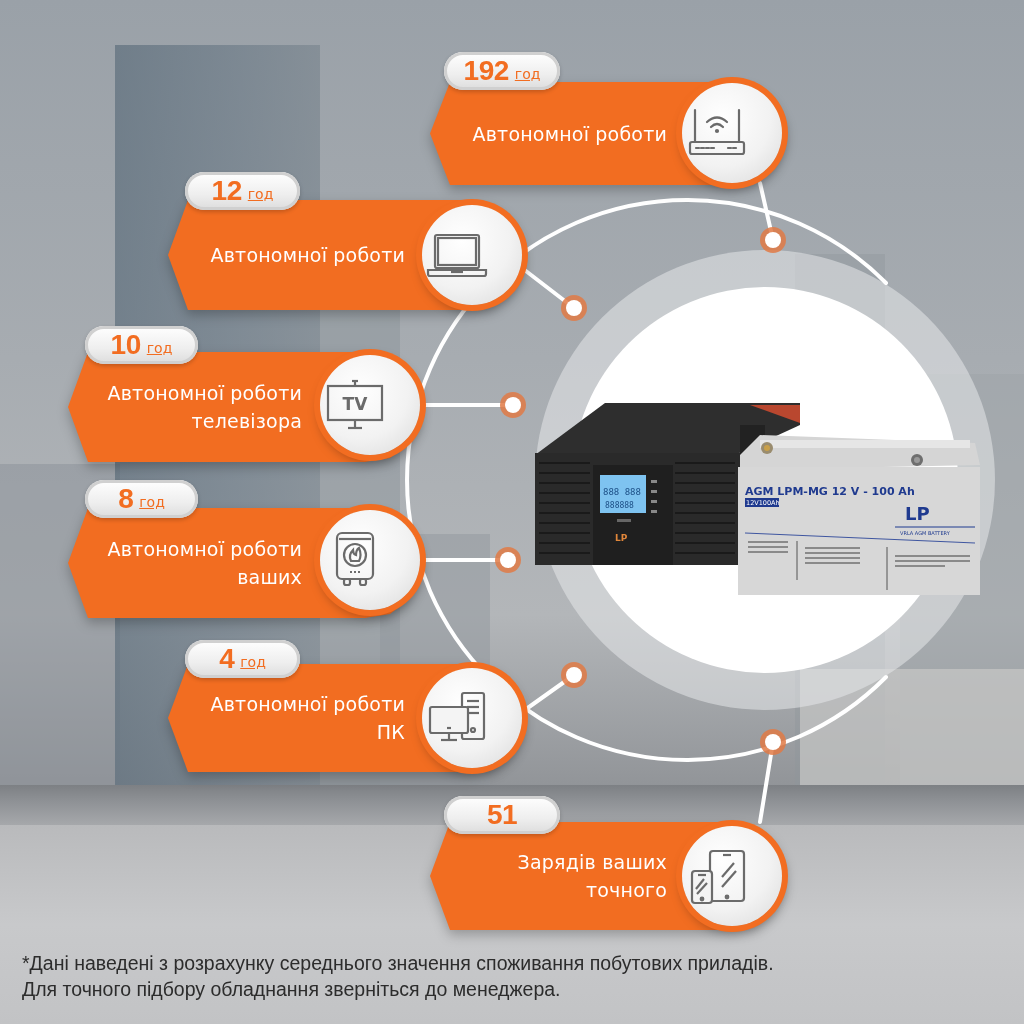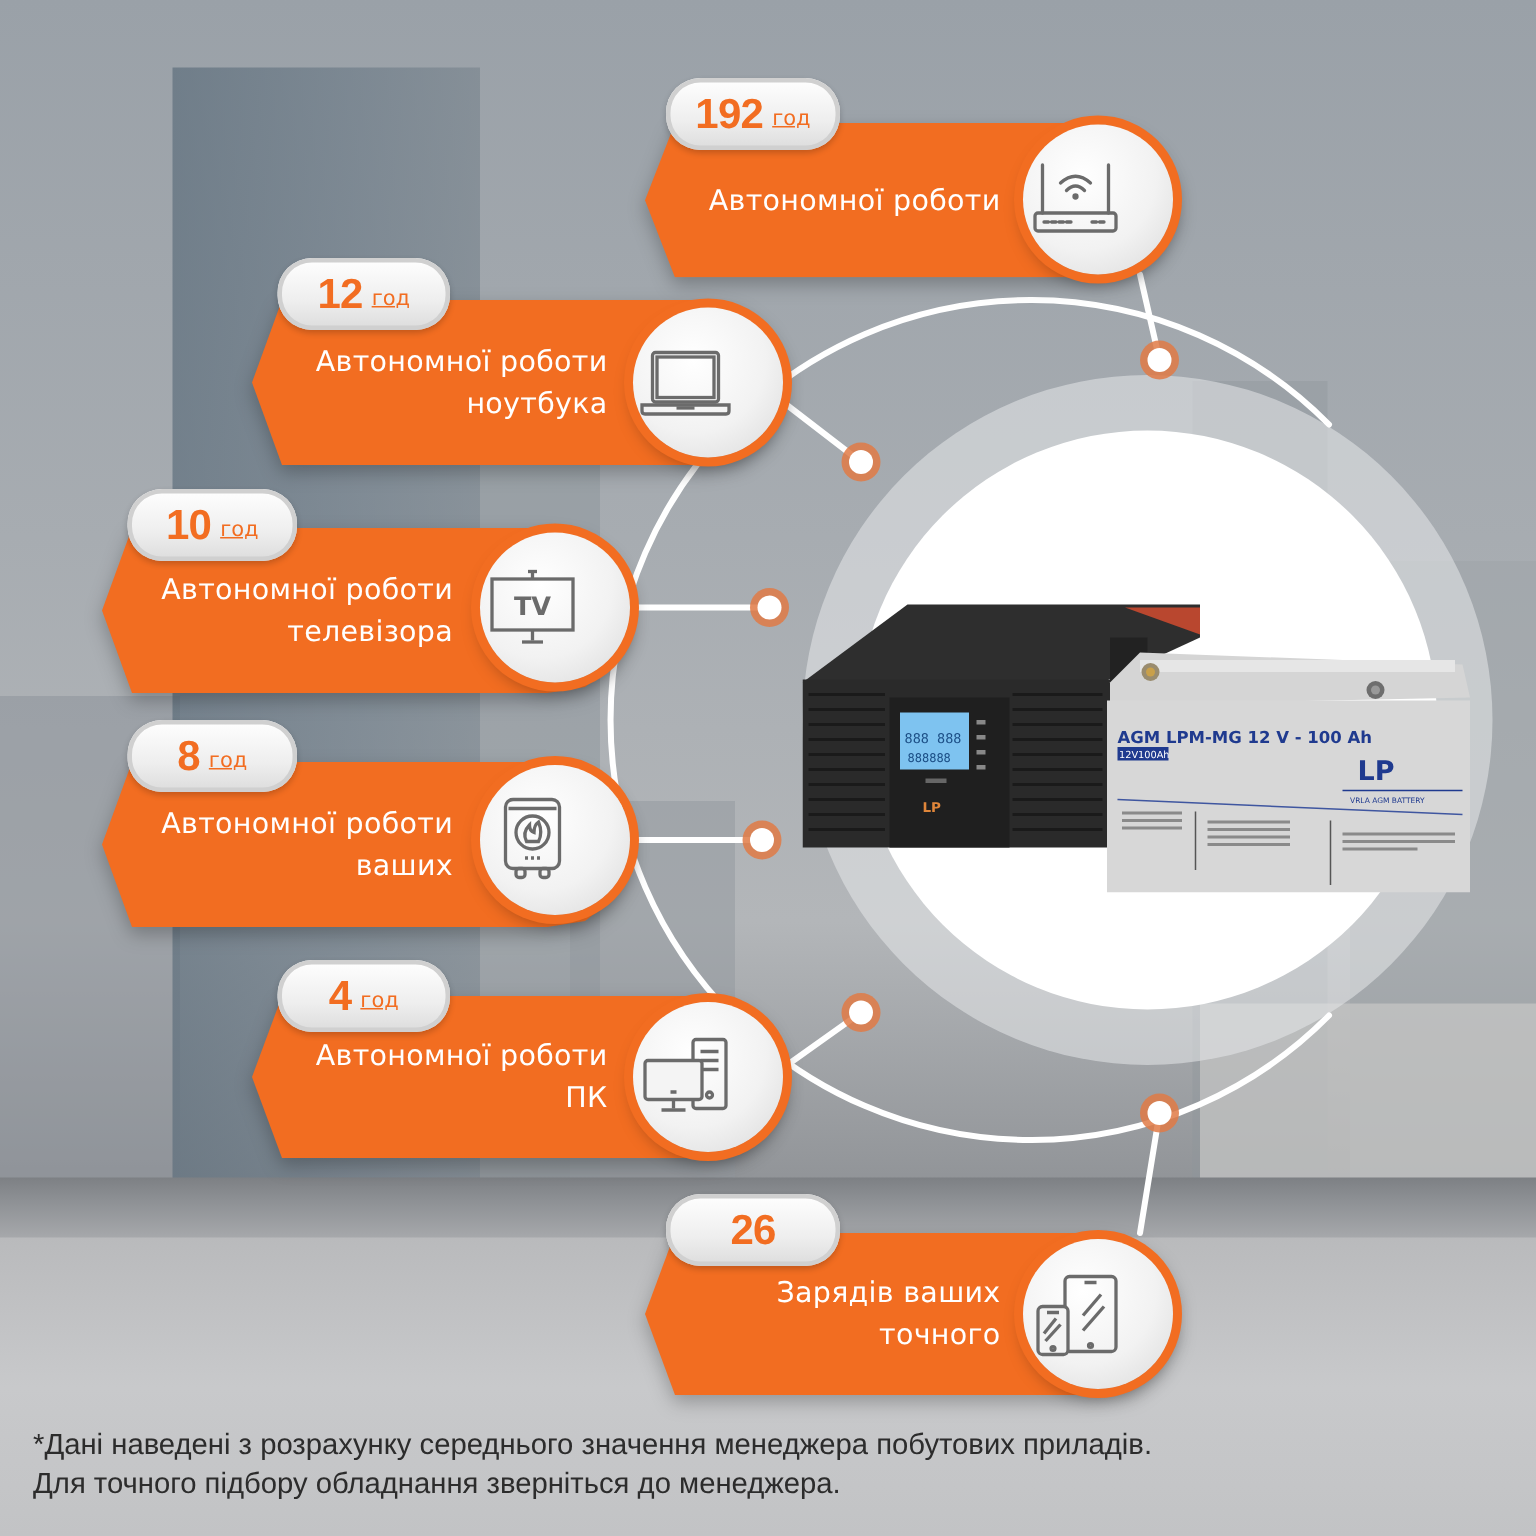--- a/index.html
+++ b/index.html
@@ -35,21 +35,21 @@
   }
   .label span { display: block; }
   .icon-circle {
     position: absolute; width: 100px; height: 100px; border-radius: 50%;
     background: radial-gradient(circle at 40% 35%, #ffffff 0%, #f2f2f2 55%, #d9d9d9 100%);
     box-shadow: 0 0 0 6px #f26d21, 0 6px 12px rgba(0,0,0,.35);
     display: flex; align-items: center; justify-content: flex-start;
   }
   .icon-circle svg { width: 70px; height: 70px; }
   .badge {
-    position: absolute; height: 48px; border-radius: 23px;
+    position: absolute; height: 38px; border-radius: 23px;
     background: linear-gradient(180deg,#ffffff 0%,#eeeeee 60%,#dcdcdc 100%);
     box-shadow: inset 0 0 0 3px #d0d0d0, 0 2px 4px rgba(0,0,0,.2);
     display: flex; align-items: center; justify-content: center; gap: 6px;
     color: #f26d21;
   }
   .badge .num { font-family: "Liberation Sans", sans-serif; font-weight: bold; font-size: 28px; letter-spacing: -.5px; }
   .badge .unit { font-size: 14px; margin-top: 5px; text-decoration: underline; }
 
   .center-ring {
     position: absolute; left: 535px; top: 250px; width: 460px; height: 460px; border-radius: 50%;
@@ -207,21 +207,20 @@
     <span class="num">192</span>
     <span class="unit">год</span>
   </div>
 </div>
 
 <div class="item">
   <div class="banner-wrap" style="left:168px; top:200px; width:355px; height:110px;">
     <div class="banner-shape"></div>
     <div class="label">
       <span>Автономної роботи</span>
-        <span>ноутбука</span>
     </div>
   </div>
   <div class="icon-circle" style="left:422px; top:205px;">
     <svg viewBox="0 0 70 70" fill="none" stroke="#6b6b6b" stroke-width="2.2">
       <rect x="13" y="15" width="44" height="33" rx="2"></rect>
       <rect x="16" y="18" width="38" height="27"></rect>
       <path d="M 6 50 H 64 V 54 Q 64 56 62 56 H 8 Q 6 56 6 54 Z"></path>
       <line x1="29" y1="52" x2="41" y2="52"></line>
     </svg>
   </div>
@@ -325,20 +324,20 @@
       <line x1="40" y1="36" x2="52" y2="22"></line>
         <line x1="40" y1="46" x2="54" y2="30"></line>
       <rect x="10" y="30" width="20" height="32" rx="3" fill="#f4f4f4"></rect>
       <line x1="16" y1="34" x2="24" y2="34"></line>
         <circle cx="20" cy="58" r="1.3"></circle>
       <line x1="14" y1="48" x2="22" y2="38"></line>
         <line x1="15" y1="53" x2="25" y2="42"></line>
     </svg>
   </div>
   <div class="badge" style="left:444px; top:796px; width:116px;">
-    <span class="num">26</span>
+    <span class="num">51</span>
   </div>
 </div>
 
 <div class="footnote">
-  <span>*Дані наведені з розрахунку середнього значення менеджера побутових приладів.</span>
+  <span>*Дані наведені з розрахунку середнього значення споживання побутових приладів.</span>
   <span>Для точного підбору обладнання зверніться до менеджера.</span>
 </div>
 
 </body></html>

